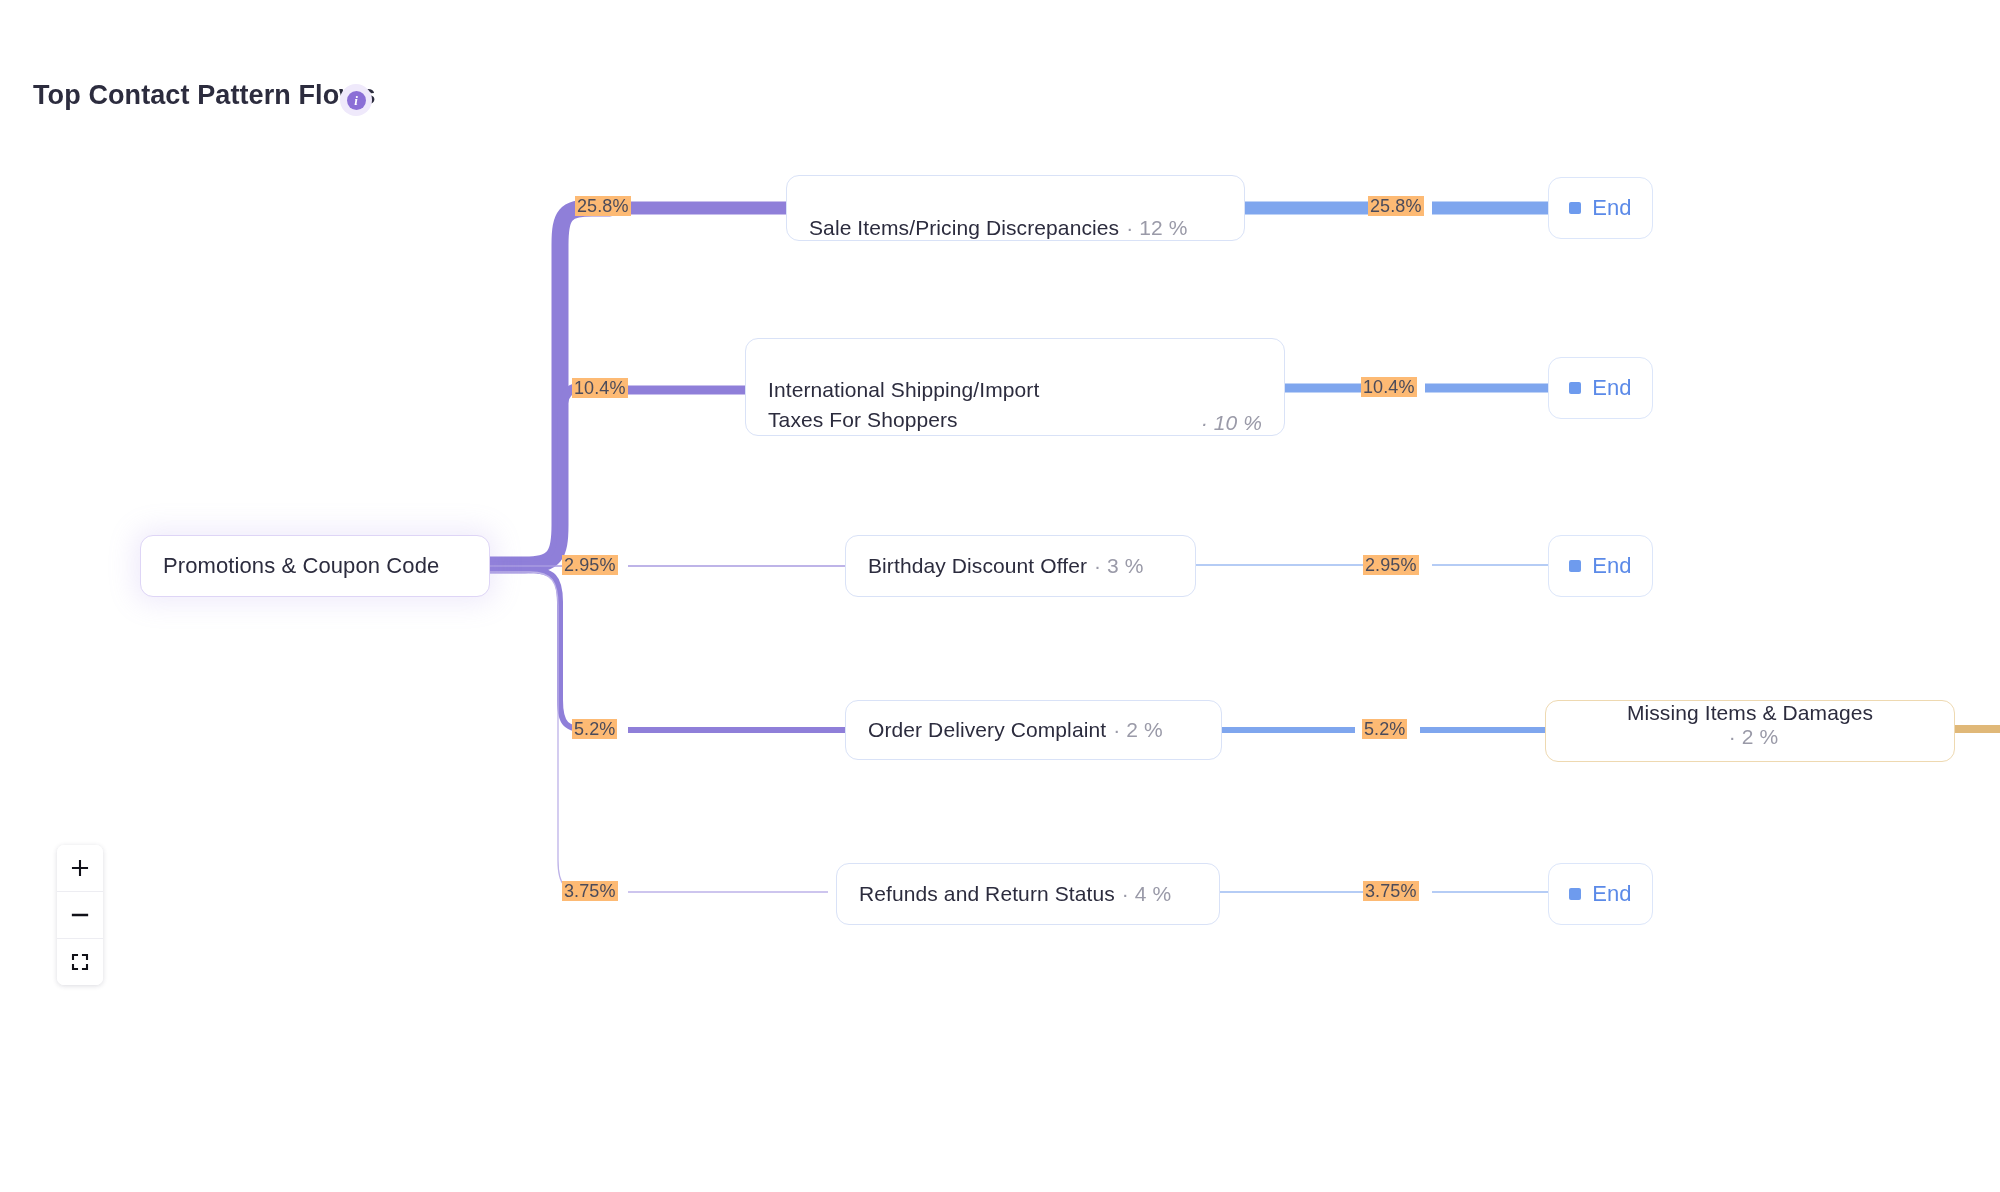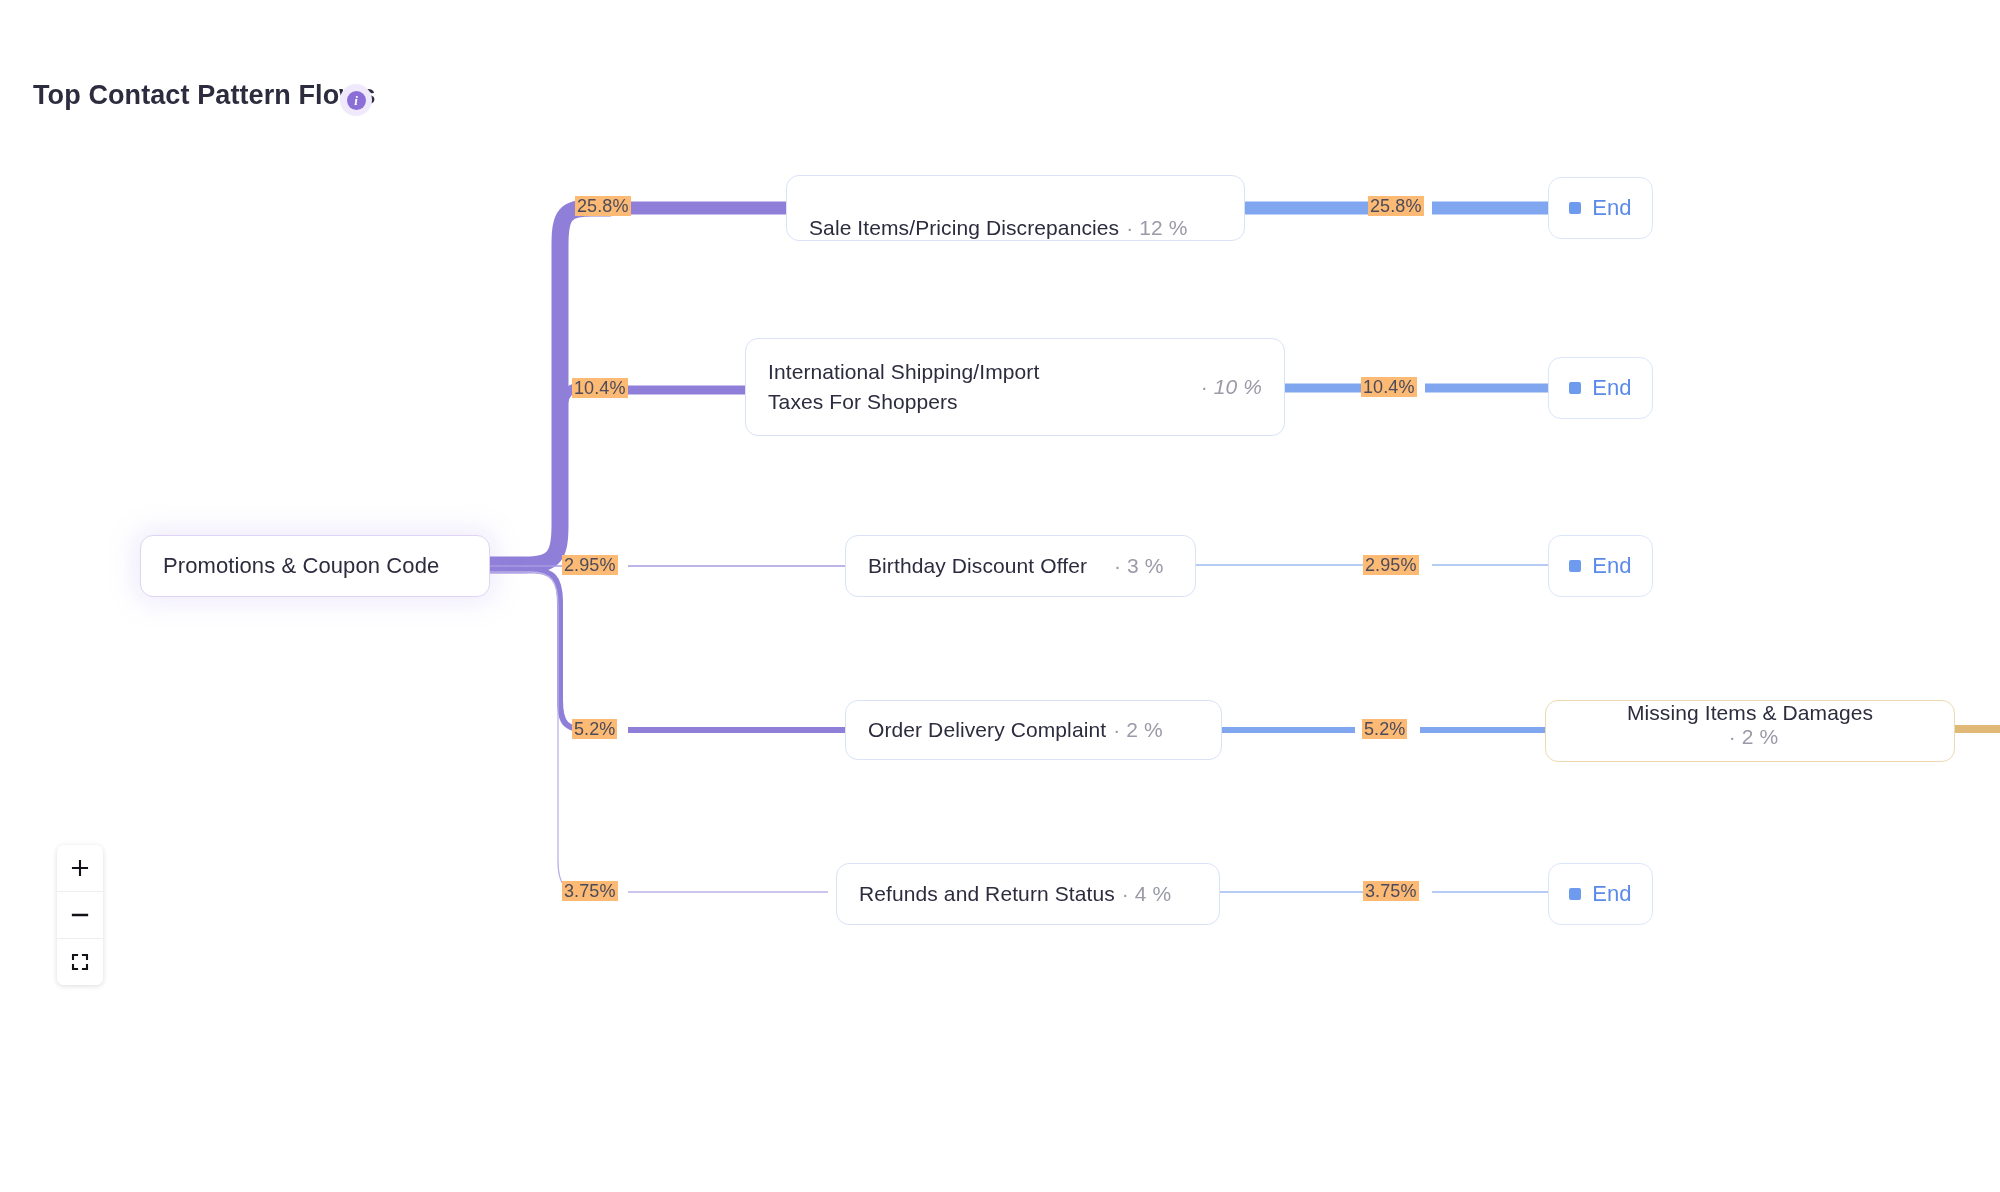--- a/index.html
+++ b/index.html
@@ -103,21 +103,21 @@
   .node.root .label { font-size: 22px; }
 
   .node.accent-orange {
     border-color: #eed9b1;
     flex-direction: column;
   }
 
   .node.multiline {
     display: flex;
     justify-content: space-between;
-    align-items: center;
+    align-items: flex-end;
     white-space: normal;
   }
   .node.multiline .label {
     line-height: 30px;
     white-space: normal;
     max-width: 330px;
   }
   .node.multiline .pct {
     margin-left: 24px;
     white-space: nowrap;
@@ -246,21 +246,21 @@
     <span class="label">International Shipping/Import Taxes For Shoppers</span>
     <span class="pct">· 10 %</span>
   </div>
   <div class="edge-label" style="left:1361px; top:377px;">10.4%</div>
   <div class="node end-node" style="left:1548px; top:357px; width:105px; height:62px;">
     <span class="end-square"></span>
     <span class="label">End</span>
   </div>
 
   <div class="edge-label" style="left:562px; top:555px;">2.95%</div>
-  <div class="node" style="left:845px; top:535px; width:351px; height:62px;gap:20px;">
+  <div class="node" style="left:845px; top:535px; width:351px; height:62px;">
     <span class="label">Birthday Discount Offer</span>
     <span class="pct">· 3 %</span>
   </div>
   <div class="edge-label" style="left:1363px; top:555px;">2.95%</div>
   <div class="node end-node" style="left:1548px; top:535px; width:105px; height:62px;">
     <span class="end-square"></span>
     <span class="label">End</span>
   </div>
 
   <div class="edge-label" style="left:572px; top:719px;">5.2%</div>

